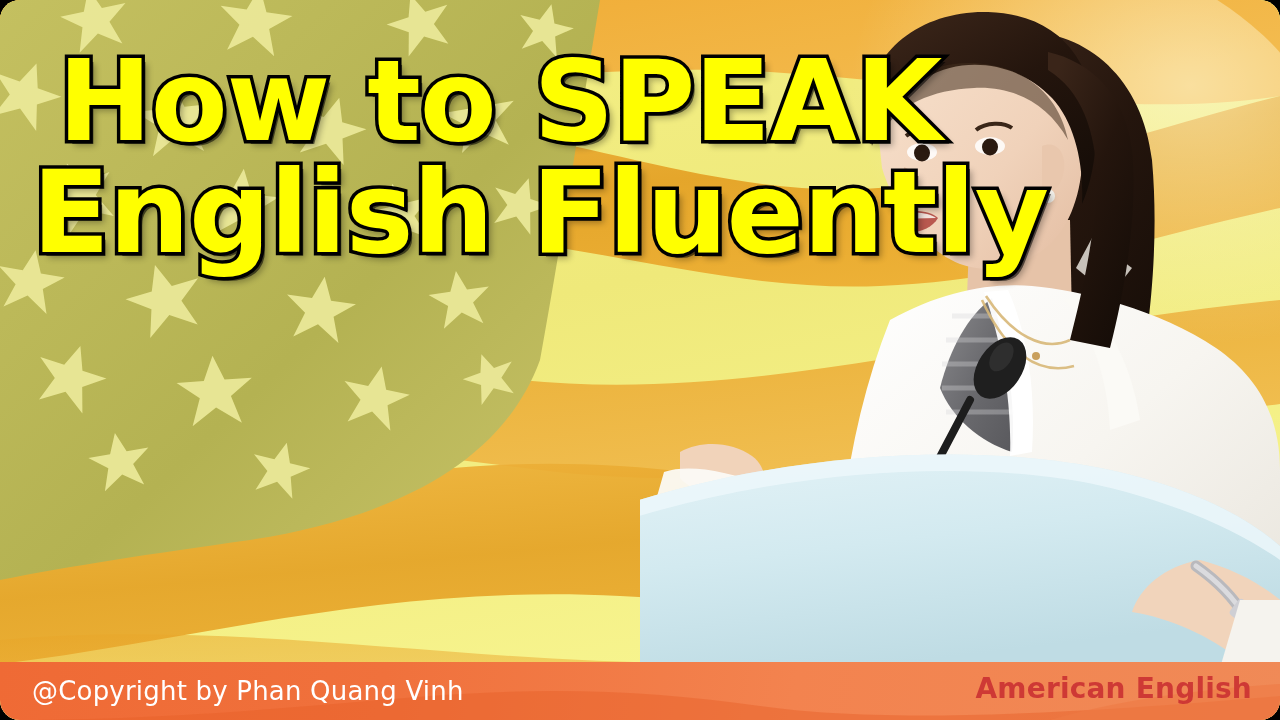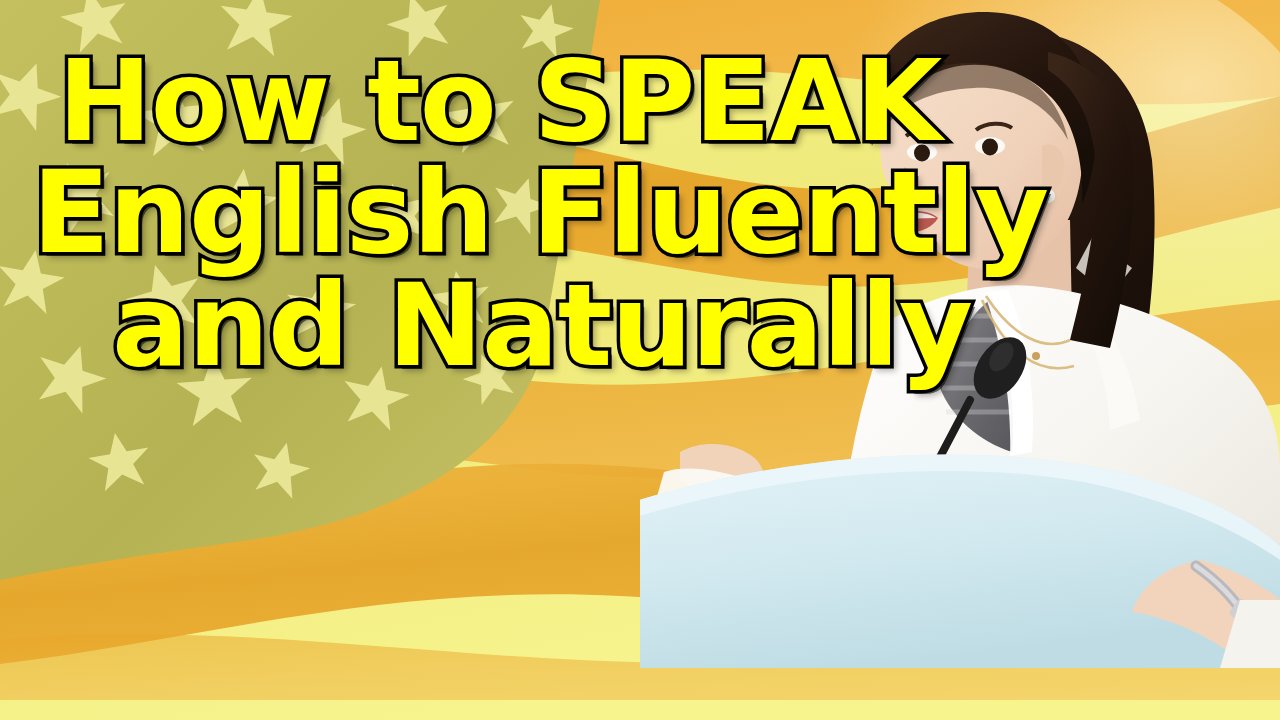--- a/index.html
+++ b/index.html
@@ -7,20 +7,21 @@
     padding: 0;
     background: #000;
   }
   #stage {
     position: relative;
     width: 1280px;
     height: 720px;
     overflow: hidden;
     font-family: "Liberation Sans", sans-serif;
     background: #eeee77;
+    border-radius: 20px;
   }
 
   
   .layer {
     position: absolute;
     inset: 0;
     width: 1280px;
     height: 720px;
   }
 
@@ -352,17 +353,27 @@
         <rect x="592" y="602" width="22" height="20" rx="4" fill="#cfcfd4" transform="rotate(38 603 612)"></rect>
       </g>
 
       <path d="M600,600 L640,600 L640,668 L580,668 Z" fill="#f5f3ee"></path>
     </g>
   </svg>
 
   <div id="title-block">
     <div class="title-line tl-1">How to SPEAK</div>
     <div class="title-line tl-2">English Fluently</div>
-    <div class="title-line tl-3">and Naturally</div>
   </div>
 
+  <div id="bottom-bar">
+    <svg id="bar-wave" viewBox="0 0 1280 58" preserveAspectRatio="none">
+      <path d="M0,58 C 180,58 300,44 430,34 C 560,24 660,30 760,44
+               C 860,58 1000,58 1280,34 L1280,58 Z" fill="#e75f28" opacity="0.45"></path>
+      <path d="M0,46 C 140,52 260,56 380,56 C 560,56 700,40 900,30
+               C 1060,22 1180,24 1280,28 L1280,58 L0,58 Z" fill="#e9seq" opacity="0"></path>
+      <path d="M1050,58 C 1110,40 1190,28 1280,22 L1280,58 Z" fill="#ef7a44" opacity="0.6"></path>
+    </svg>
+    <div id="copyright-text">@Copyright by Phan Quang Vinh</div>
+    <div id="brand-text">American English</div>
+  </div>
 
 </div>
 
 </body></html>

